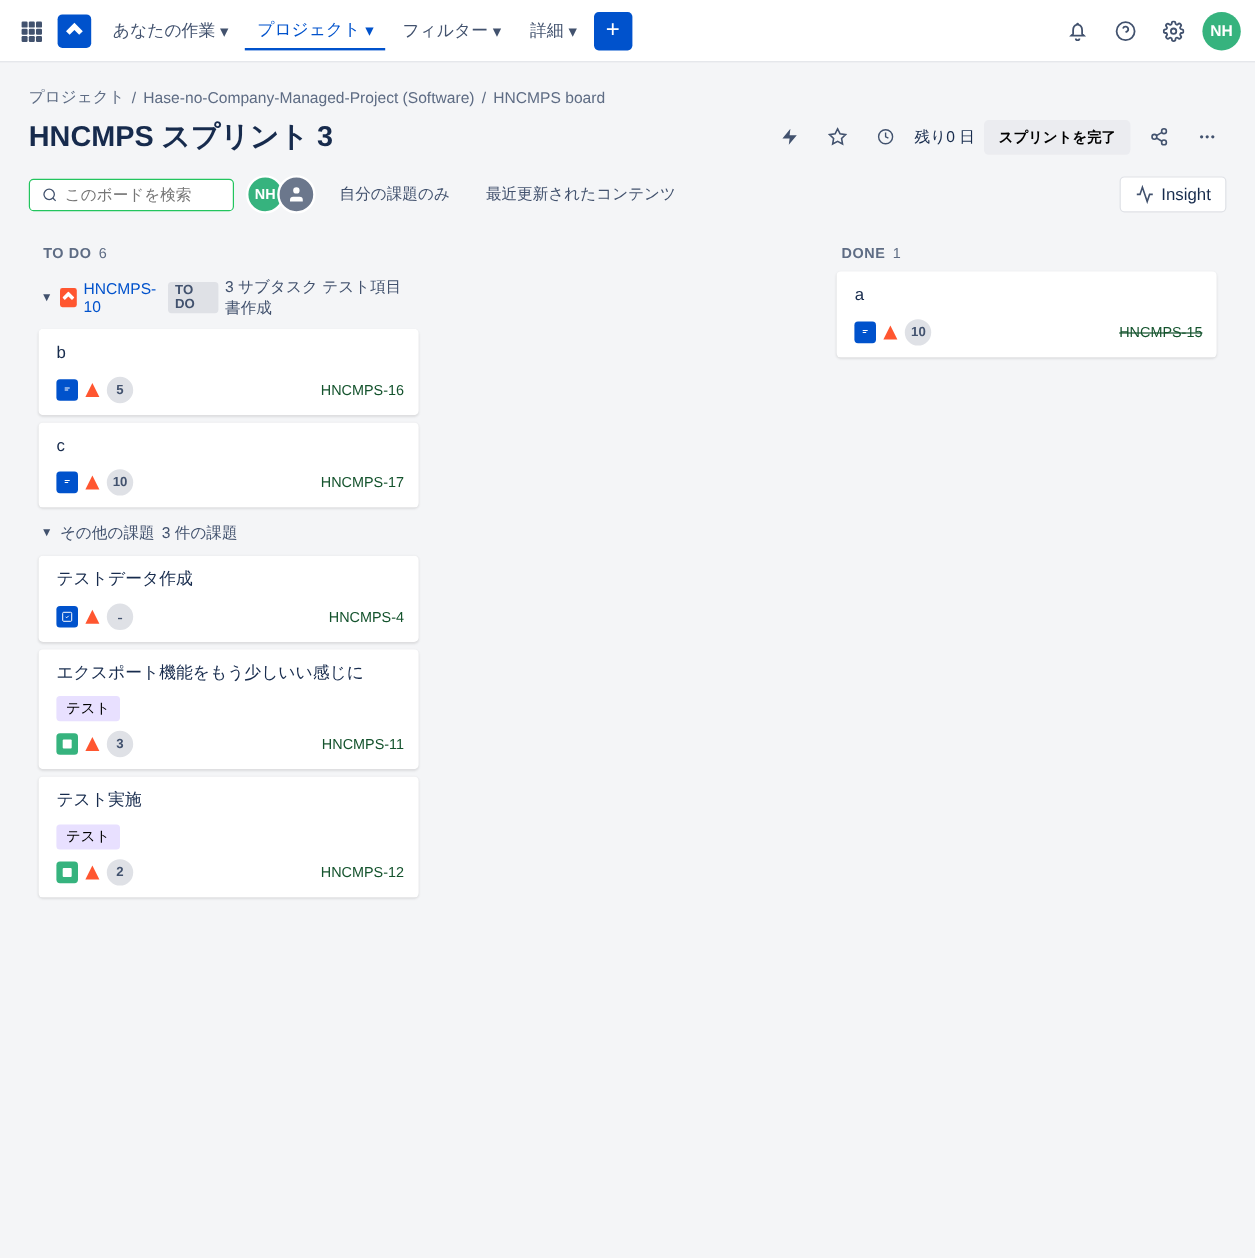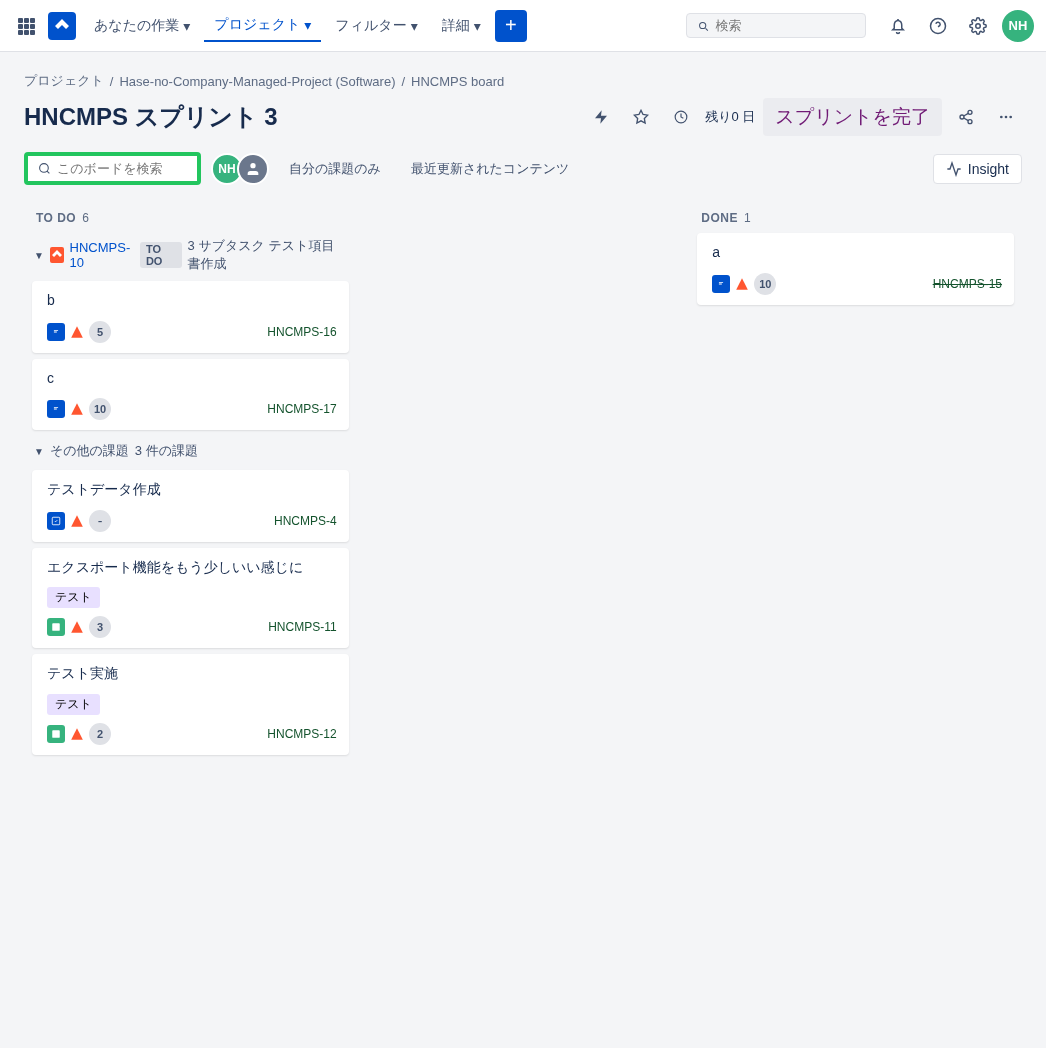--- a/index.html
+++ b/index.html
@@ -36,26 +36,26 @@
     .breadcrumb { display: flex; align-items: center; gap: 6px; font-size: 13px; color: #5e6c84; margin-bottom: 8px; }
     .breadcrumb a { color: #5e6c84; text-decoration: none; cursor: pointer; }
     .breadcrumb-sep { color: #5e6c84; }
 
     
     .page-header { display: flex; align-items: center; gap: 23px; margin-bottom: 16px; }
     .page-title { font-size: 24px; font-weight: 600; color: #172b4d; }
     .header-actions { display: flex; align-items: center; gap: 8px; margin-left: auto; }
     .header-icon-btn { width: 32px; height: 32px; border-radius: 4px; display: flex; align-items: center; justify-content: center; cursor: pointer; color: #42526e; }
     .days-remaining { font-size: 13px; color: #172b4d; display: flex; align-items: center; gap: 4px; }
-    .complete-sprint-btn { background: #ebecf0; border: none; padding: 6px 12px; border-radius: 4px; cursor: pointer; font-size: 19px; color: #701a75; font-weight: 400; }
+    .complete-sprint-btn { background: #ebecf0; border: none; padding: 6px 12px; border-radius: 4px; cursor: pointer; font-size: 12px; color: #000000; font-weight: 700; }
     .insight-btn { background: white; border: 1px solid #dfe1e6; padding: 6px 12px; border-radius: 4px; cursor: pointer; font-size: 14px; color: #172b4d; display: flex; align-items: center; gap: 6px; }
 
     
     .toolbar { display: flex; align-items: center; gap: 10px; margin-bottom: 20px; }
-    .board-search { display: flex; align-items: center; background: white; border: 4px solid #22c55e; border-radius: 4px; padding: 5px 10px; gap: 6px; }
+    .board-search { display: flex; align-items: center; background: white; border: 1px solid #22c55e; border-radius: 4px; padding: 5px 10px; gap: 6px; }
     .board-search input { border: none; background: transparent; outline: none; font-size: 13px; width: 130px; }
     .avatars-group { display: flex; align-items: center; }
     .avatar-sm { width: 32px; height: 32px; border-radius: 50%; display: flex; align-items: center; justify-content: center; font-size: 12px; font-weight: 600; color: white; cursor: pointer; border: 2px solid white; }
     .avatar-nh { background: #36b37e; }
     .avatar-generic { background: #6b778c; }
     .filter-btn { background: transparent; border: none; padding: 6px 10px; border-radius: 4px; cursor: pointer; font-size: 13px; color: #42526e; }
 
     
     .board { display: flex; align-items: flex-start; }
     .column { background: #f4f5f7; border-radius: 4px; min-width: 310px; flex: 1; padding: 8px; }
@@ -129,28 +129,20 @@
     <div class="nav-item">
       <span>フィルター</span>
       <span>▾</span>
     </div>
     <div class="nav-item">
       <span>詳細</span>
       <span>▾</span>
     </div>
     <div class="nav-add-btn">+</div>
   </div>
-  <div class="nav-search">
-    <div class="search-box">
-      <svg width="14" height="14" fill="#42526e" viewBox="0 0 24 24">
-          <path d="M21 21l-4.35-4.35M17 11A6 6 0 1 1 5 11a6 6 0 0 1 12 0z" stroke="#42526e" stroke-width="2" fill="none"></path>
-        </svg>
-      <input type="text" placeholder="検索" style="">
-    </div>
-  </div>
   <div class="nav-icons">
     <div class="nav-icon-btn">
       <svg width="18" height="18" fill="none" stroke="#42526e" stroke-width="2" viewBox="0 0 24 24">
           <path d="M15 17H5l2-2V11c0-3.07 1.64-5.64 4.5-6.32V4a.5.5 0 0 1 1 0v.68C15.37 5.36 17 7.92 17 11v4l2 2h-4zm-5 3a2 2 0 0 0 4 0"></path>
         </svg>
     </div>
     <div class="nav-icon-btn">
       <svg width="18" height="18" fill="none" stroke="#42526e" stroke-width="2" viewBox="0 0 24 24">
           <circle cx="12" cy="12" r="10"></circle>
           <path d="M9.09 9a3 3 0 0 1 5.83 1c0 2-3 3-3 3m0 4h.01"></path>

